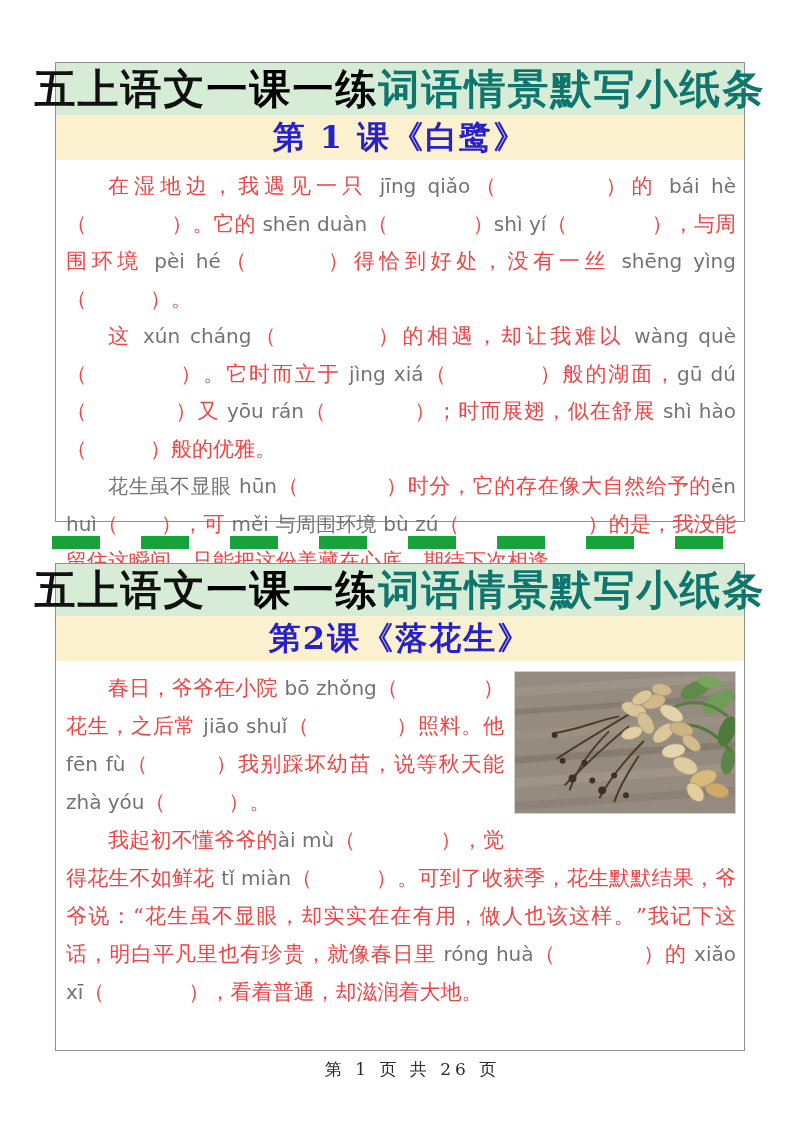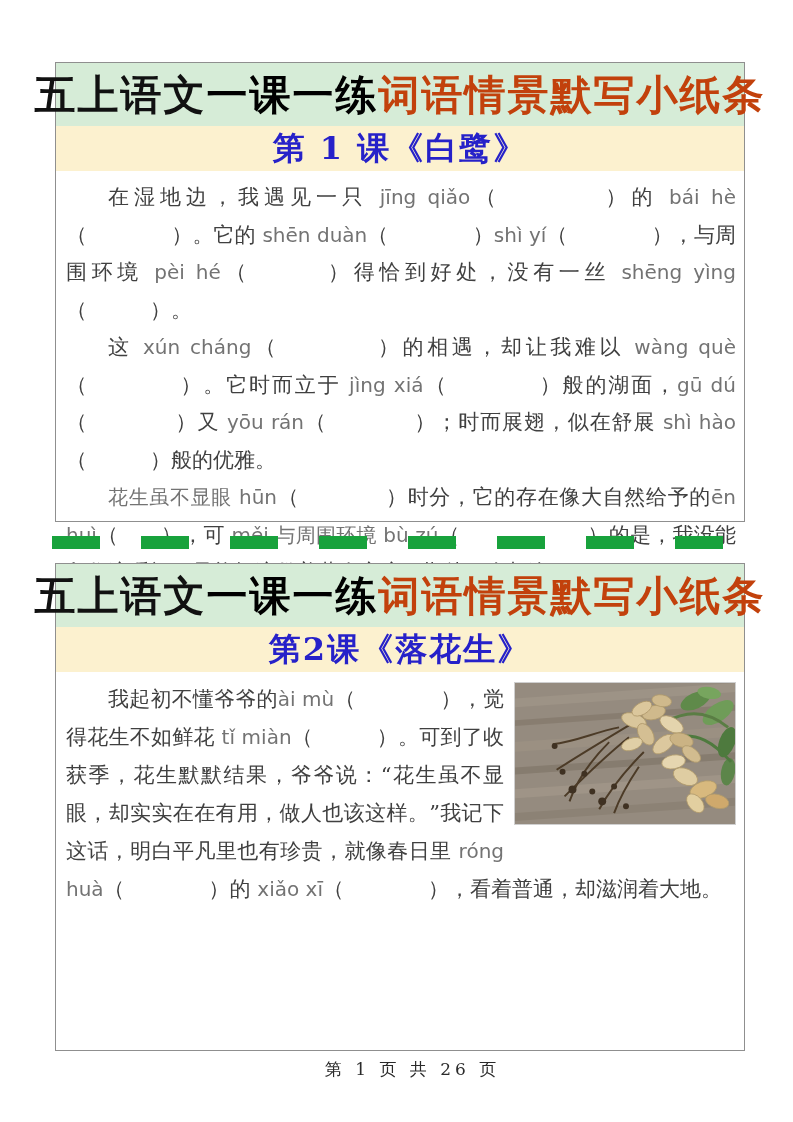--- a/index.html
+++ b/index.html
@@ -7,38 +7,38 @@
     position:relative;width:793px;height:1122px;background:#ffffff;
     font-family:"DejaVu Serif", serif;color:#141414;overflow:hidden;
   }
   .card{
     position:absolute;left:55px;width:690px;box-sizing:border-box;
     border:1.5px solid #8f8f8f;background:#ffffff;
   }
   .card-1{top:62px;height:460px;}
   .card-2{top:563px;height:488px;}
   .band-title{
-    height:63px;background:#d6ecd7;display:flex;align-items:center;justify-content:center;
+    height:52px;background:#d6ecd7;display:flex;align-items:center;justify-content:center;
     font-size:41px;font-weight:900;letter-spacing:2px;line-height:56px;white-space:nowrap;
   }
   .band-lesson{
     height:45px;background:#fcf1cf;display:flex;align-items:center;justify-content:center;
     font-size:32px;font-weight:bold;color:#2621c9;letter-spacing:2px;
   }
   .card-body{
     padding:8px 8px 0 10px;font-size:21px;line-height:37.5px;text-align:justify;
   }
   .card-2 .card-body{line-height:38px;}
   .para{margin:0;}
   .para.indent{text-indent:2em;}
-  .seg-t{color:#404040;}
+  .seg-t{color:#ef4444;}
   .seg-p{color:#737373;font-family:"DejaVu Sans", sans-serif;font-size:20px;}
   .seg-k{color:#111111;}
   .seg-g{color:#000000;}
-  .seg-r{color:#c2410c;}
+  .seg-r{color:#0f766e;}
   .divider{
     position:absolute;left:52px;top:536px;width:693px;height:13px;
     background:repeating-linear-gradient(90deg,#18a23c 0 48px,transparent 48px 89px);
   }
   .photo{
     float:right;width:222px;height:143px;margin:2px 0 8px 10px;
     border:1px solid #cfcfcf;box-sizing:border-box;display:block;
   }
   .footer{
     position:absolute;left:16px;top:1058px;width:793px;text-align:center;
@@ -131,19 +131,20 @@
           <ellipse cx="160" cy="80" rx="12" ry="7" fill="#e6d6b0" transform="rotate(-10 160 80)"></ellipse>
           <ellipse cx="178" cy="72" rx="11" ry="6" fill="#d2bc8f" transform="rotate(40 178 72)"></ellipse>
           <ellipse cx="128" cy="26" rx="11" ry="6" fill="#dbc79c" transform="rotate(-30 128 26)"></ellipse>
           <ellipse cx="148" cy="18" rx="10" ry="6" fill="#cfb98c" transform="rotate(10 148 18)"></ellipse>
           <ellipse cx="172" cy="95" rx="13" ry="8" fill="#dfcda2" transform="rotate(25 172 95)"></ellipse>
           <ellipse cx="190" cy="108" rx="14" ry="8" fill="#d8b97e" transform="rotate(-20 190 108)"></ellipse>
           <ellipse cx="204" cy="120" rx="12" ry="7" fill="#cfa96c" transform="rotate(15 204 120)"></ellipse>
           <ellipse cx="182" cy="122" rx="11" ry="7" fill="#e2cfa0" transform="rotate(50 182 122)"></ellipse>
         </g>
       </svg>
+      <p class="para indent"><span class="seg-t">春日，爷爷在小院 </span><span class="seg-p">bō  zhǒng</span><span class="seg-t">（　　　　）花生，之后常 </span><span class="seg-p">jiāo shuǐ</span><span class="seg-t">（　　　　）照料。他 </span><span class="seg-p">fēn fù</span><span class="seg-t">（　　　）我别踩坏幼苗，说等秋天能 </span><span class="seg-p">zhà yóu</span><span class="seg-t">（　　　）。</span></p>
       <p class="para indent"><span class="seg-t">我起初不懂爷爷的</span><span class="seg-p">ài mù</span><span class="seg-t">（　　　　），觉得花生不如鲜花 </span><span class="seg-p">tǐ miàn</span><span class="seg-t">（　　　）。可到了收获季，花生默默结果，爷爷说：“花生虽不显眼，却实实在在有用，做人也该这样。”我记下这话，明白平凡里也有珍贵，就像春日里 </span><span class="seg-p">róng huà</span><span class="seg-t">（　　　　）的 </span><span class="seg-p">xiǎo xī</span><span class="seg-t">（　　　　），看着普通，却滋润着大地。</span></p>
     </div>
   </section>
 
   <div class="footer">第 1 页 共 26 页</div>
 
 </div>
 
 </body></html>

